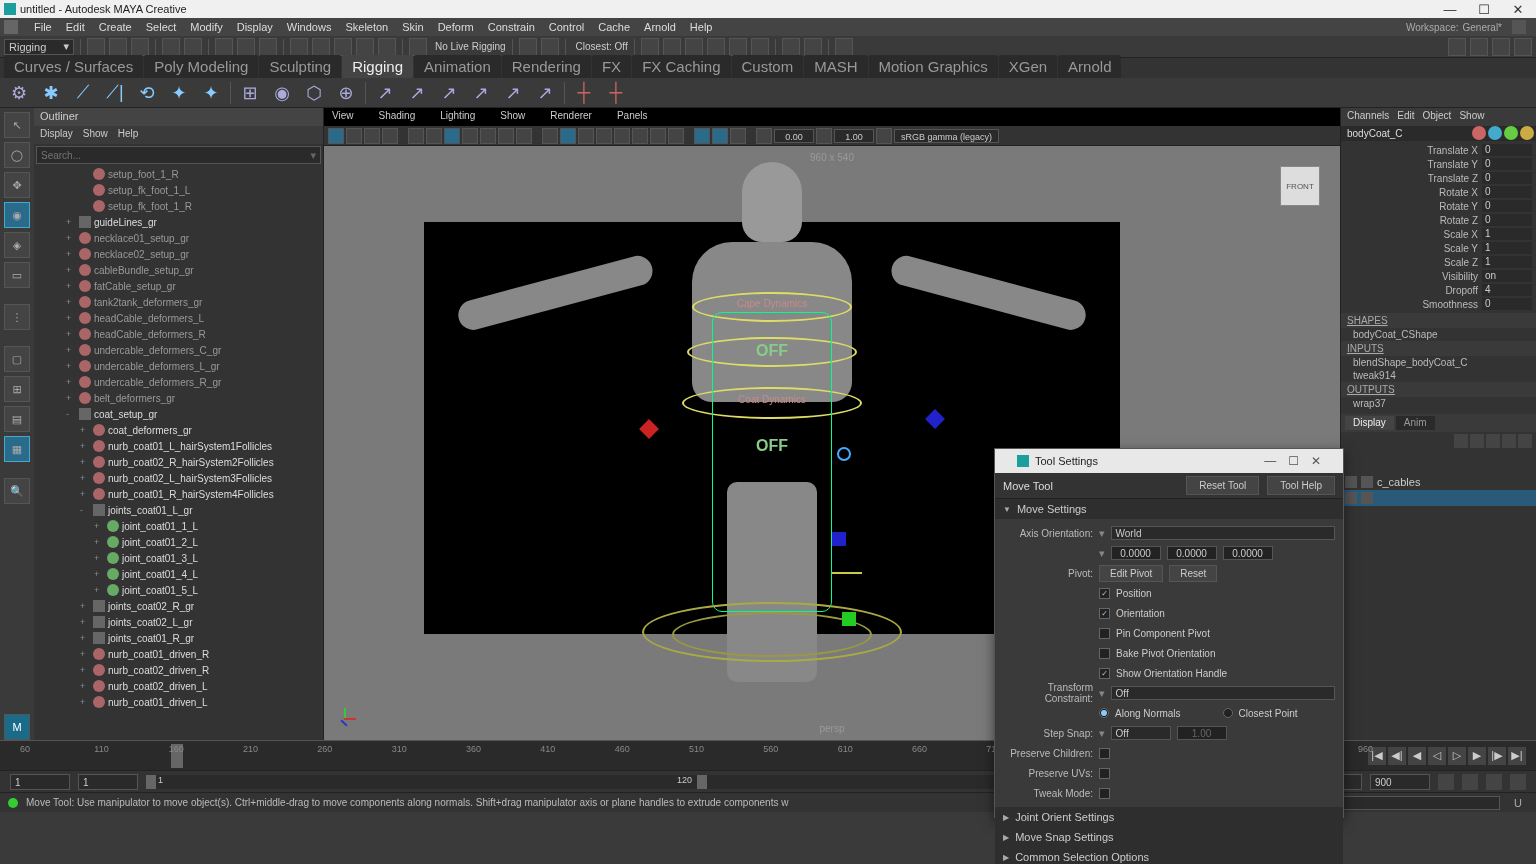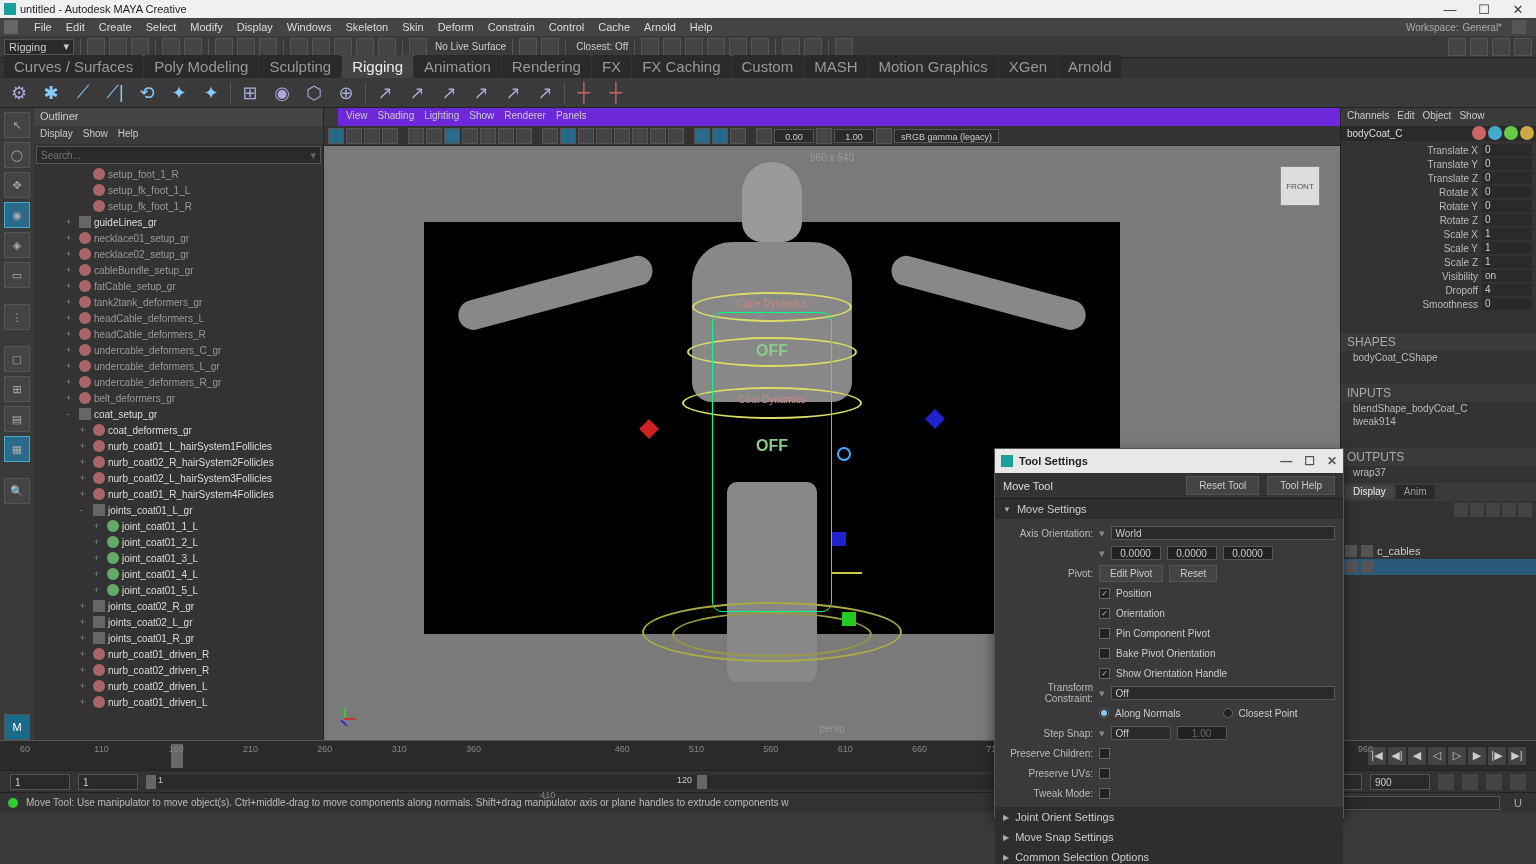--- a/index.html
+++ b/index.html
@@ -39,21 +39,21 @@
 .outliner .tree { flex:1; overflow:hidden; background:#333; }
 .outliner .row { display:flex; align-items:center; height:16px; padding-left:4px; cursor:pointer; }
 .outliner .exp { width:10px; color:#888; font-size:9px; }
 .outliner .ico { width:12px; height:12px; margin:0 3px; }
 .outliner .ico.grp { background:#666; }
 .outliner .ico.crv { background:#a66; border-radius:6px; }
 .outliner .ico.jnt { background:#6a6; border-radius:6px; }
 .outliner .nm { font-size:10px; color:#999; }
 .outliner .nm.lit { color:#ddd; }
 .viewport { flex:1; background:#3a3a3a; display:flex; flex-direction:column; position:relative; }
-.vpmenu { height:18px; background:#6d28d9; display:flex; gap:10px; padding:2px 8px;margin-left:14px; }
+.vpmenu { height:18px; background:#000000; display:flex; gap:25px; padding:2px 8px; }
 .vpmenu span { font-size:10px; color:#ccc; cursor:pointer; }
 .vptools { height:20px; background:#333; display:flex; align-items:center; padding:0 4px; gap:2px; border-bottom:1px solid #222; }
 .vptools .vb { width:16px; height:16px; background:#444; border:1px solid #555; cursor:pointer; }
 .vptools .vb.on { background:#2a6a8a; }
 .vptools .num { width:40px; height:14px; background:#2a2a2a; border:1px solid #555; font-size:9px; text-align:center; line-height:14px; }
 .vptools .cdd { height:14px; background:#2a2a2a; border:1px solid #555; font-size:9px; padding:0 6px; line-height:14px; min-width:100px; }
 .vpcanvas { flex:1; background:#7a7a7a; position:relative; overflow:hidden; }
 .vpcanvas .dims { position:absolute; top:6px; left:50%; transform:translateX(-50%); font-size:10px; color:#999; }
 .vpcanvas .cube { position:absolute; top:20px; right:20px; width:40px; height:40px; background:#ddd; border:1px solid #888; display:flex; align-items:center; justify-content:center; font-size:8px; color:#555; }
 .vpcanvas .render { position:absolute; left:100px; top:76px; width:696px; height:412px; background:#000; }
@@ -72,21 +72,21 @@
 .char .legs { position:absolute; left:50%; top:260px; transform:translateX(-50%); width:90px; height:200px; background:#888; border-radius:10px; }
 .char .handle { position:absolute; width:14px; height:14px; }
 .rightpanel { width:196px; background:#333; display:flex; flex-direction:column; border-left:1px solid #222; }
 .rightpanel .tabs { height:18px; background:#3a3a3a; display:flex; gap:8px; padding:2px 6px; }
 .rightpanel .tabs span { font-size:10px; color:#ccc; cursor:pointer; }
 .rightpanel .objn { padding:2px 6px; font-size:10px; color:#ddd; background:#2a2a2a; }
 .rightpanel .attrs { padding:2px 4px; }
 .rightpanel .arow { display:flex; align-items:center; height:14px; }
 .rightpanel .arow .lbl { flex:1; text-align:right; font-size:10px; color:#bbb; padding-right:4px; }
 .rightpanel .arow .val { width:50px; height:12px; background:#2a2a2a; font-size:10px; padding:0 3px; }
-.rightpanel .sect { background:#3a3a3a; padding:2px 6px; font-size:12px; color:#aaa; margin-top:20px; }
+.rightpanel .sect { background:#3a3a3a; padding:2px 6px; font-size:10px; color:#aaa; margin-top:0;text-decoration:underline; }
 .rightpanel .sitem { padding:1px 12px; font-size:10px; color:#bbb; }
 .rightpanel .dtabs { height:18px; background:#3a3a3a; display:flex; gap:2px; padding:2px 4px; margin-top:4px; }
 .rightpanel .dtab { padding:1px 8px; background:#2a2a2a; font-size:10px; color:#999; }
 .rightpanel .dtab.on { background:#444; color:#eee; }
 .rightpanel .layerhdr { height:18px; background:#333; display:flex; justify-content:flex-end; gap:2px; padding:2px 4px; }
 .rightpanel .lhb { width:14px; height:14px; background:#444; }
 .rightpanel .layer { display:flex; height:16px; align-items:center; padding:0 4px; gap:4px; }
 .rightpanel .layer.sel { background:#2a5a7a; }
 .rightpanel .layer .cb { width:12px; height:12px; background:#555; }
 .timeslider { height:30px; background:#2a2a2a; display:flex; align-items:center; padding:0 10px; border-top:1px solid #555; position:relative; }
@@ -98,21 +98,21 @@
 .rangebar { height:22px; background:#333; display:flex; align-items:center; padding:0 10px; gap:8px; border-top:1px solid #222; }
 .rangebar .fld { width:60px; height:16px; background:#2a2a2a; border:1px solid #555; font-size:10px; padding:0 4px; line-height:16px; }
 .rangebar .track { flex:1; height:14px; background:#2a2a2a; position:relative; }
 .rangebar .knob { position:absolute; top:0; width:10px; height:14px; background:#666; }
 .statusbar { height:20px; background:#333; display:flex; align-items:center; padding:0 8px; gap:8px; border-top:1px solid #222; }
 .statusbar .info { width:10px; height:10px; background:#3c3; border-radius:5px; }
 .statusbar .msg { font-size:10px; color:#bbb; flex:1; overflow:hidden; white-space:nowrap; }
 .statusbar .cmd { width:40px; font-size:10px; color:#ccc; }
 .statusbar .cmdin { width:300px; height:14px; background:#2a2a2a; border:1px solid #555; }
 .floatwin { position:absolute; background:#3a3a3a; border:1px solid #555; box-shadow:0 4px 12px rgba(0,0,0,0.5); }
-.floatwin .ftitle { height:24px; background:#e8e8e8; display:flex; align-items:center; padding:0 6px;font-weight:bold; }
+.floatwin .ftitle { height:24px; background:#e8e8e8; display:flex; align-items:center; padding:0 22px; }
 .floatwin .ftitle .fico { width:12px; height:12px; background:#1a9e9e; margin-right:6px; }
 .floatwin .ftitle .ft { color:#222; font-size:11px; }
 .floatwin .ftitle .fbtns { margin-left:auto; display:flex; gap:12px; }
 .floatwin .ftitle .fbtns div { color:#555; cursor:pointer; font-size:12px; }
 .floatwin .fhdr { height:26px; background:#333; display:flex; align-items:center; padding:0 8px; gap:8px; border-bottom:1px solid #222; }
 .floatwin .fhdr .tn { font-size:11px; color:#ddd; flex:1; }
 .floatwin .fhdr .btn { padding:3px 12px; background:#444; border:1px solid #555; font-size:10px; cursor:pointer; }
 .floatwin .sect { background:#2e2e2e; padding:4px 8px; display:flex; align-items:center; gap:6px; cursor:pointer; }
 .floatwin .sect .arr { font-size:8px; color:#aaa; }
 .floatwin .body { padding:4px 8px; }
@@ -182,21 +182,21 @@
   <div class="ib"></div>
   <div class="ib"></div>
   <div class="sep"></div>
   <div class="ib"></div>
   <div class="ib"></div>
   <div class="ib"></div>
   <div class="ib"></div>
   <div class="ib"></div>
   <div class="sep"></div>
   <div class="ib"></div>
-  <span class="sym">No Live Surface</span>
+  <span class="sym">No Live Rigging</span>
   <div class="sep"></div>
   <div class="ib"></div>
   <div class="ib"></div>
   <div class="sep"></div>
   <span class="sym">Closest: Off</span>
   <div class="sep"></div>
   <div class="ib"></div>
   <div class="ib"></div>
   <div class="ib"></div>
   <div class="ib"></div>
@@ -636,21 +636,21 @@
 <div class="timeslider">
   <div class="ruler" id="ruler">
     <div class="marker" style="left:11.3%"></div>
   <div class="tick" style="left: 0%;">60</div>
       <div class="tick" style="left: 5.55556%;">110</div>
       <div class="tick" style="left: 11.1111%;">160</div>
       <div class="tick" style="left: 16.6667%;">210</div>
       <div class="tick" style="left: 22.2222%;">260</div>
       <div class="tick" style="left: 27.7778%;">310</div>
       <div class="tick" style="left: 33.3333%;">360</div>
-      <div class="tick" style="left: 38.8889%; margin-top: 46px;">410</div>
+      <div class="tick" style="left: 38.8889%;">410</div>
       <div class="tick" style="left: 44.4444%;">460</div>
       <div class="tick" style="left: 50%; text-align: right;">510</div>
       <div class="tick" style="left: 55.5556%;">560</div>
       <div class="tick" style="left: 61.1111%;">610</div>
       <div class="tick" style="left: 66.6667%;">660</div>
       <div class="tick" style="left: 72.2222%;">710</div>
       <div class="tick" style="left: 77.7778%;">760</div>
       <div class="tick" style="left: 83.3333%;">810</div>
       <div class="tick" style="left: 88.8889%;">860</div>
       <div class="tick" style="left: 94.4444%;">910</div>

